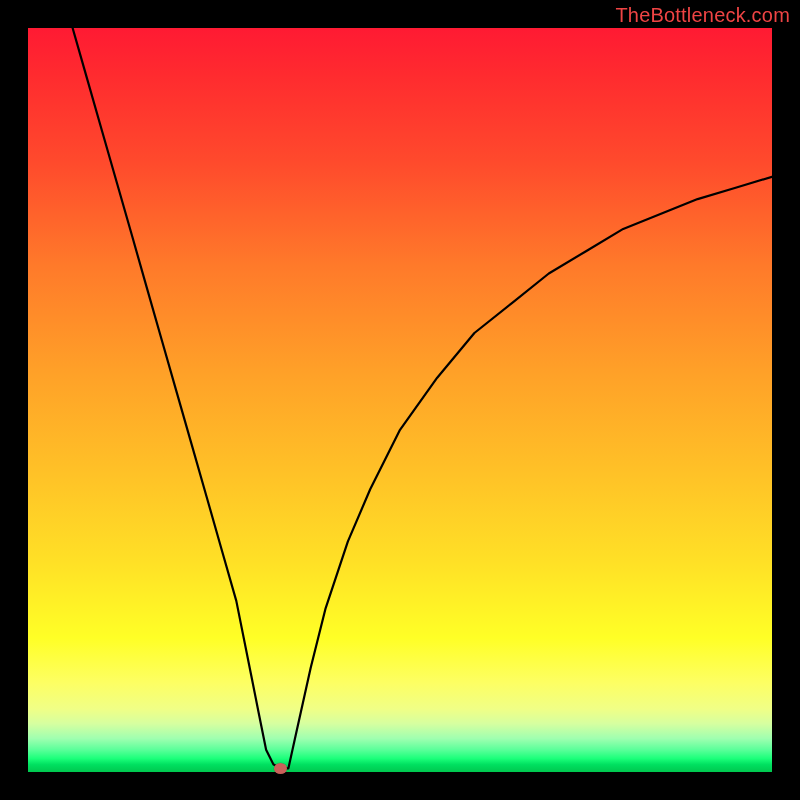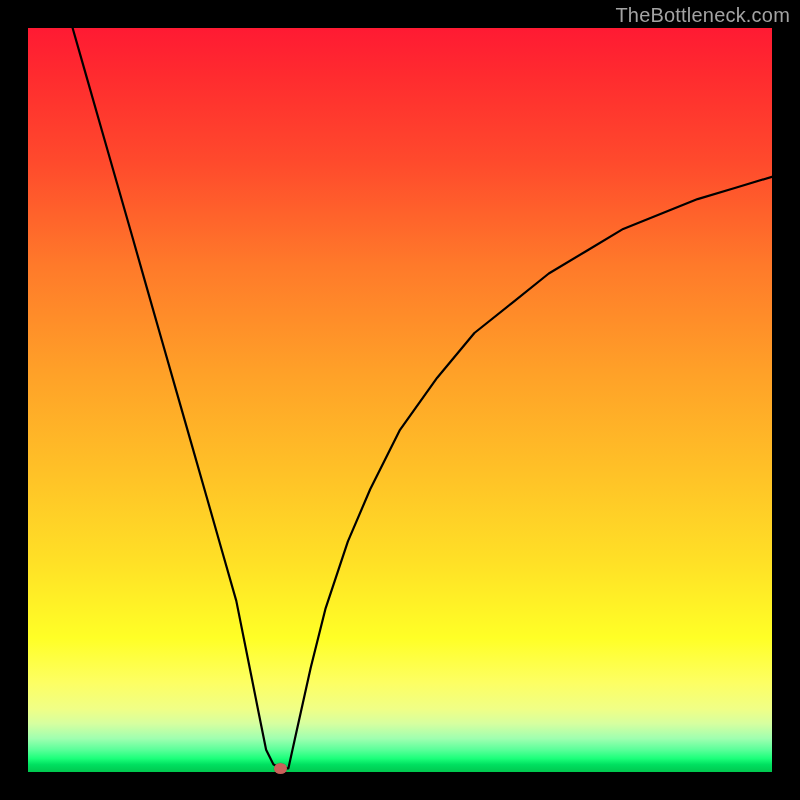--- a/index.html
+++ b/index.html
@@ -43,21 +43,21 @@
       #5bff9a 97%,
       #1bff7a 98.2%,
       #00e060 99%,
       #00c84f 100%
     );
   }
   .watermark {
     position: absolute;
     top: 4px;
     right: 10px;
-    color: #a3a3a3;
+    color: #ef4444;
     font-size: 20px;
     font-weight: 500;
     letter-spacing: 0.2px;
     user-select: none;
   }
   svg.curve {
     position: absolute;
     top: 0;
     left: 0;
     width: 744px;

